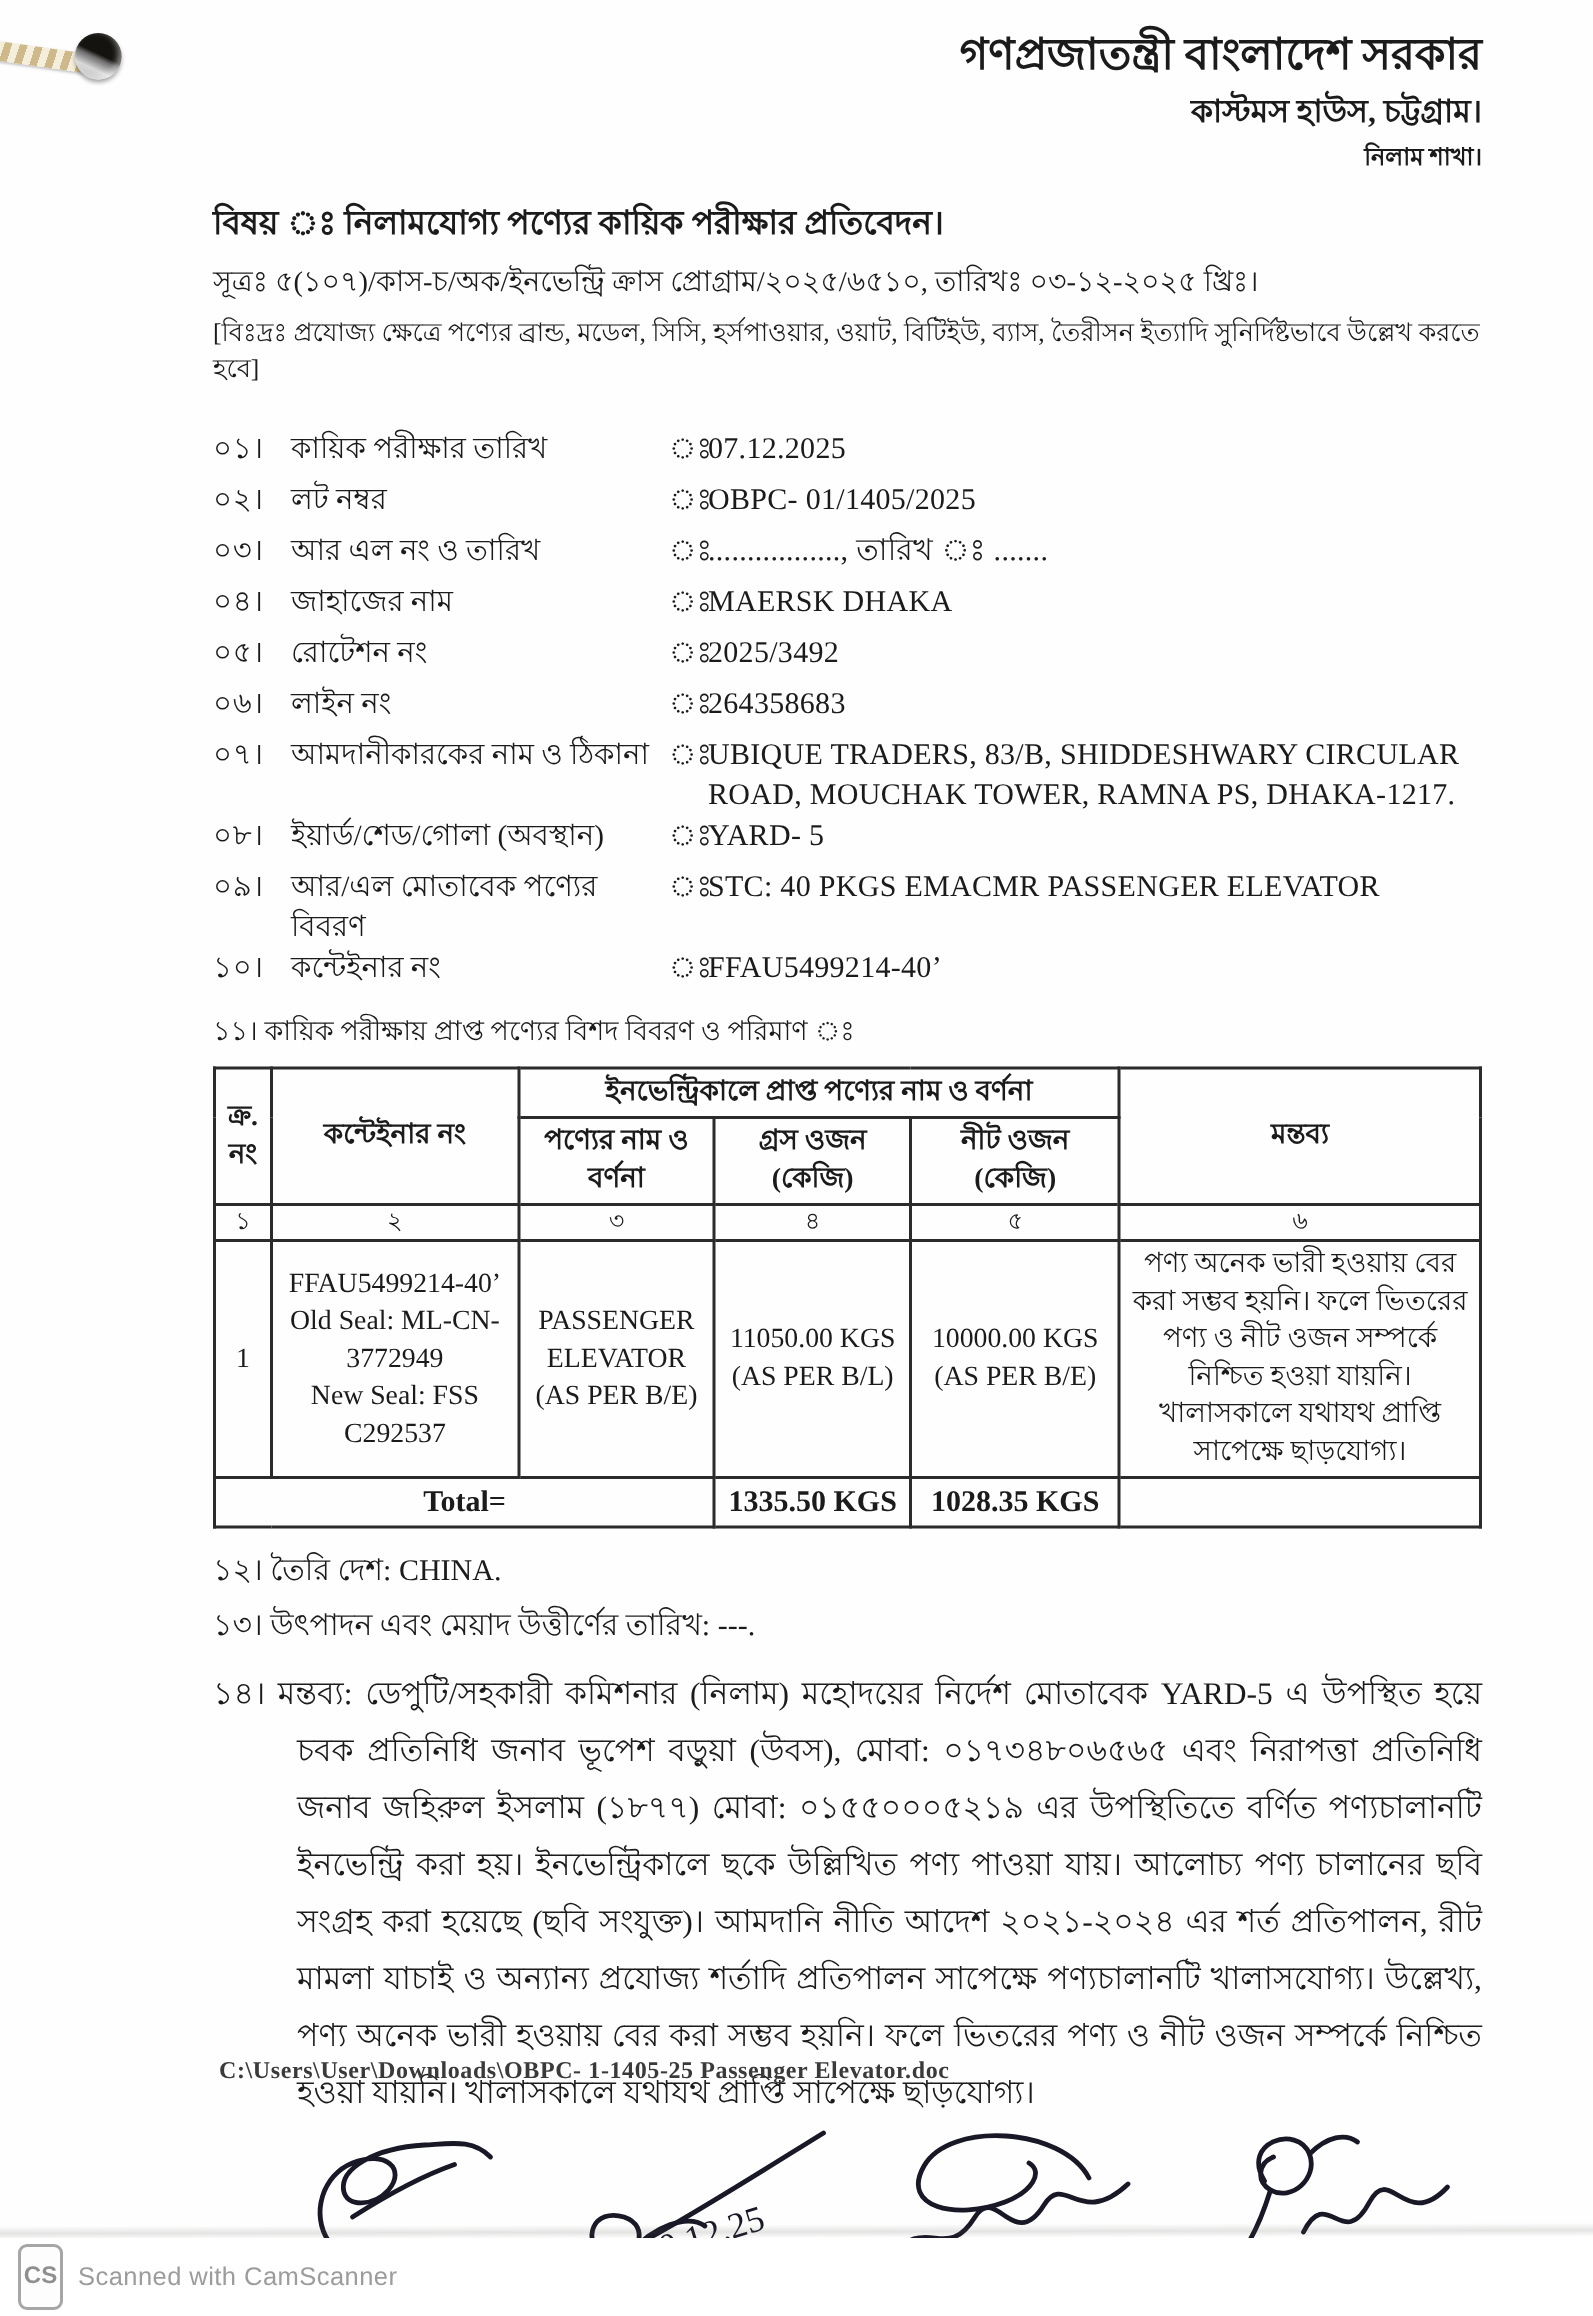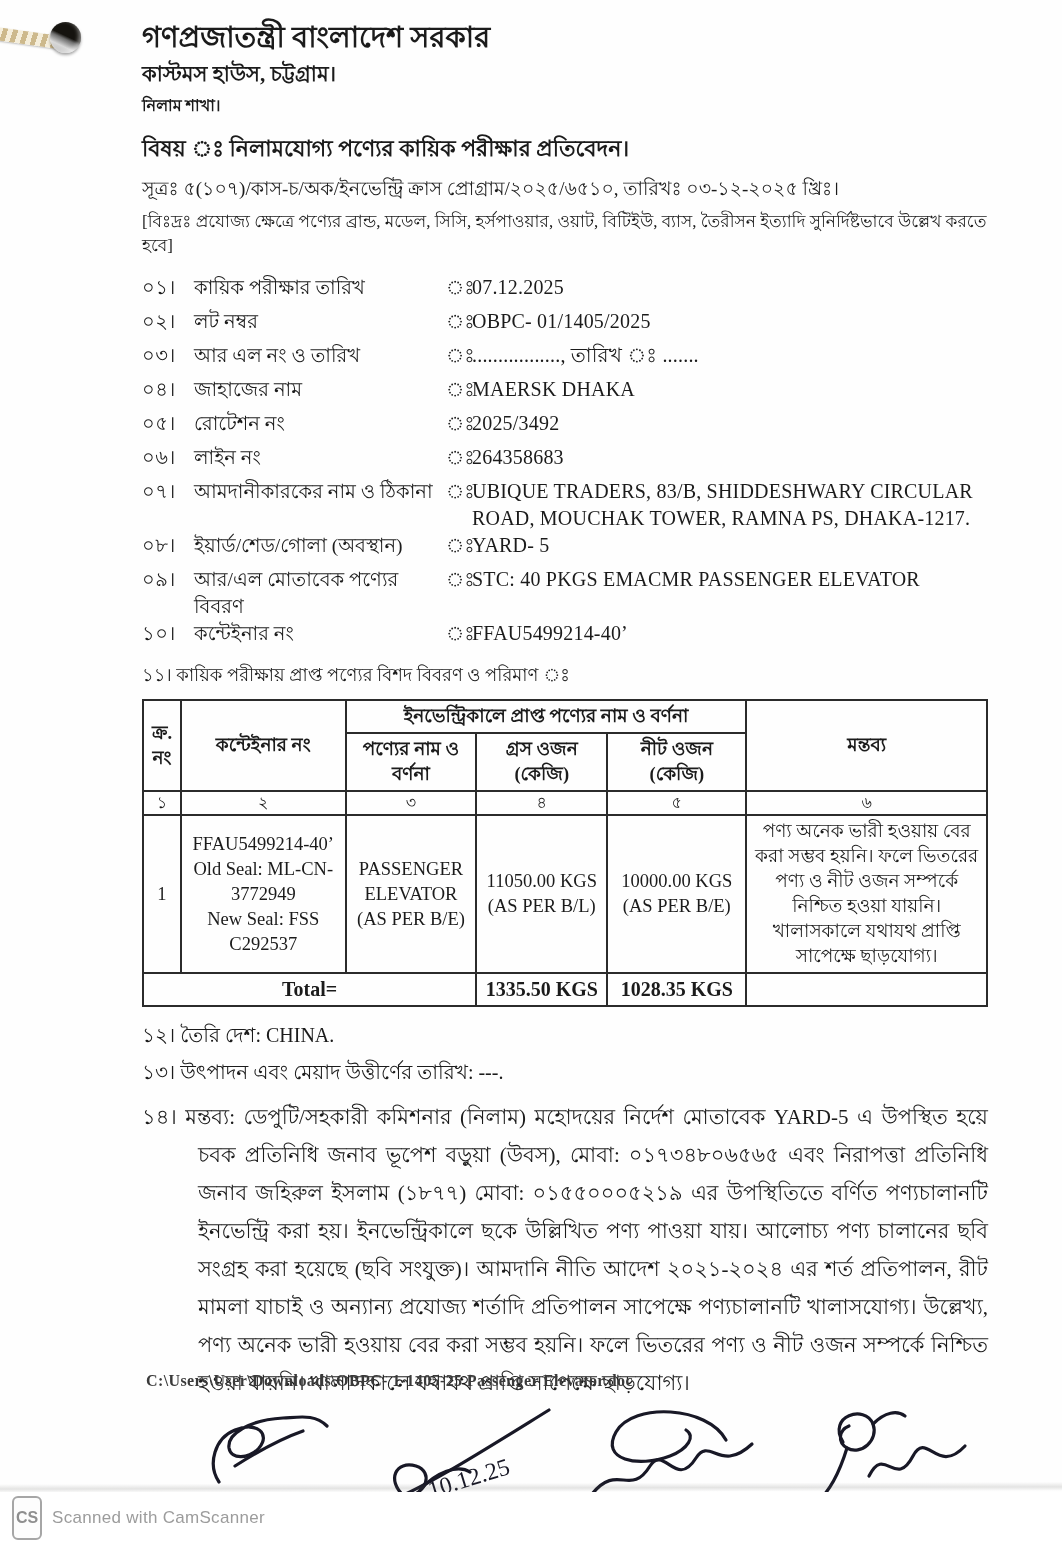--- a/index.html
+++ b/index.html
@@ -23,30 +23,30 @@
     background: repeating-linear-gradient(100deg,#cdb98c 0 5px,#f5eedb 5px 10px);
     border-radius: 7px;
     box-shadow: 0 1px 2px rgba(0,0,0,.25);
   }
   .clip-ball {
     position:absolute; left:50px; top:12px; width:31px; height:31px; border-radius:50%;
     background: linear-gradient(205deg, #15130f 46%, #6e6e6e 54%, #d9d9d9 72%, #a8a8a8 100%);
     box-shadow: 0 2px 3px rgba(0,0,0,.35), inset -2px -2px 4px rgba(255,255,255,.5);
   }
 
-  .hdr { text-align:left; }
+  .hdr { text-align:right; }
   .hdr-gov { font-size:29px; font-weight:bold; line-height:34px; }
   .hdr-office { font-size:21px; font-weight:bold; margin-top:7px; line-height:26px; }
   .hdr-branch { font-size:16px; font-weight:bold; margin-top:6px; line-height:25px; }
 
   .subject { font-size:22px; font-weight:bold; margin-top:16px; line-height:30px; }
   .refline { font-size:19px; margin-top:12px; line-height:26px; }
   .noteline { font-size:17px; margin-top:8px; line-height:24px; }
 
-  .fields { margin-top:16px; }
+  .fields { margin-top:28px; }
   .field-row {
     display:grid; grid-template-columns: 52px 252px 26px 1fr;
     align-items: baseline;
     min-height: 34px;
     font-size: 19.5px; line-height: 27px;
   }
   .f-no { letter-spacing:.5px; }
   .f-value { font-size:20px; letter-spacing:.2px; }
 
   .item11 { font-size:18px; margin-top:8px; line-height:27px; }

